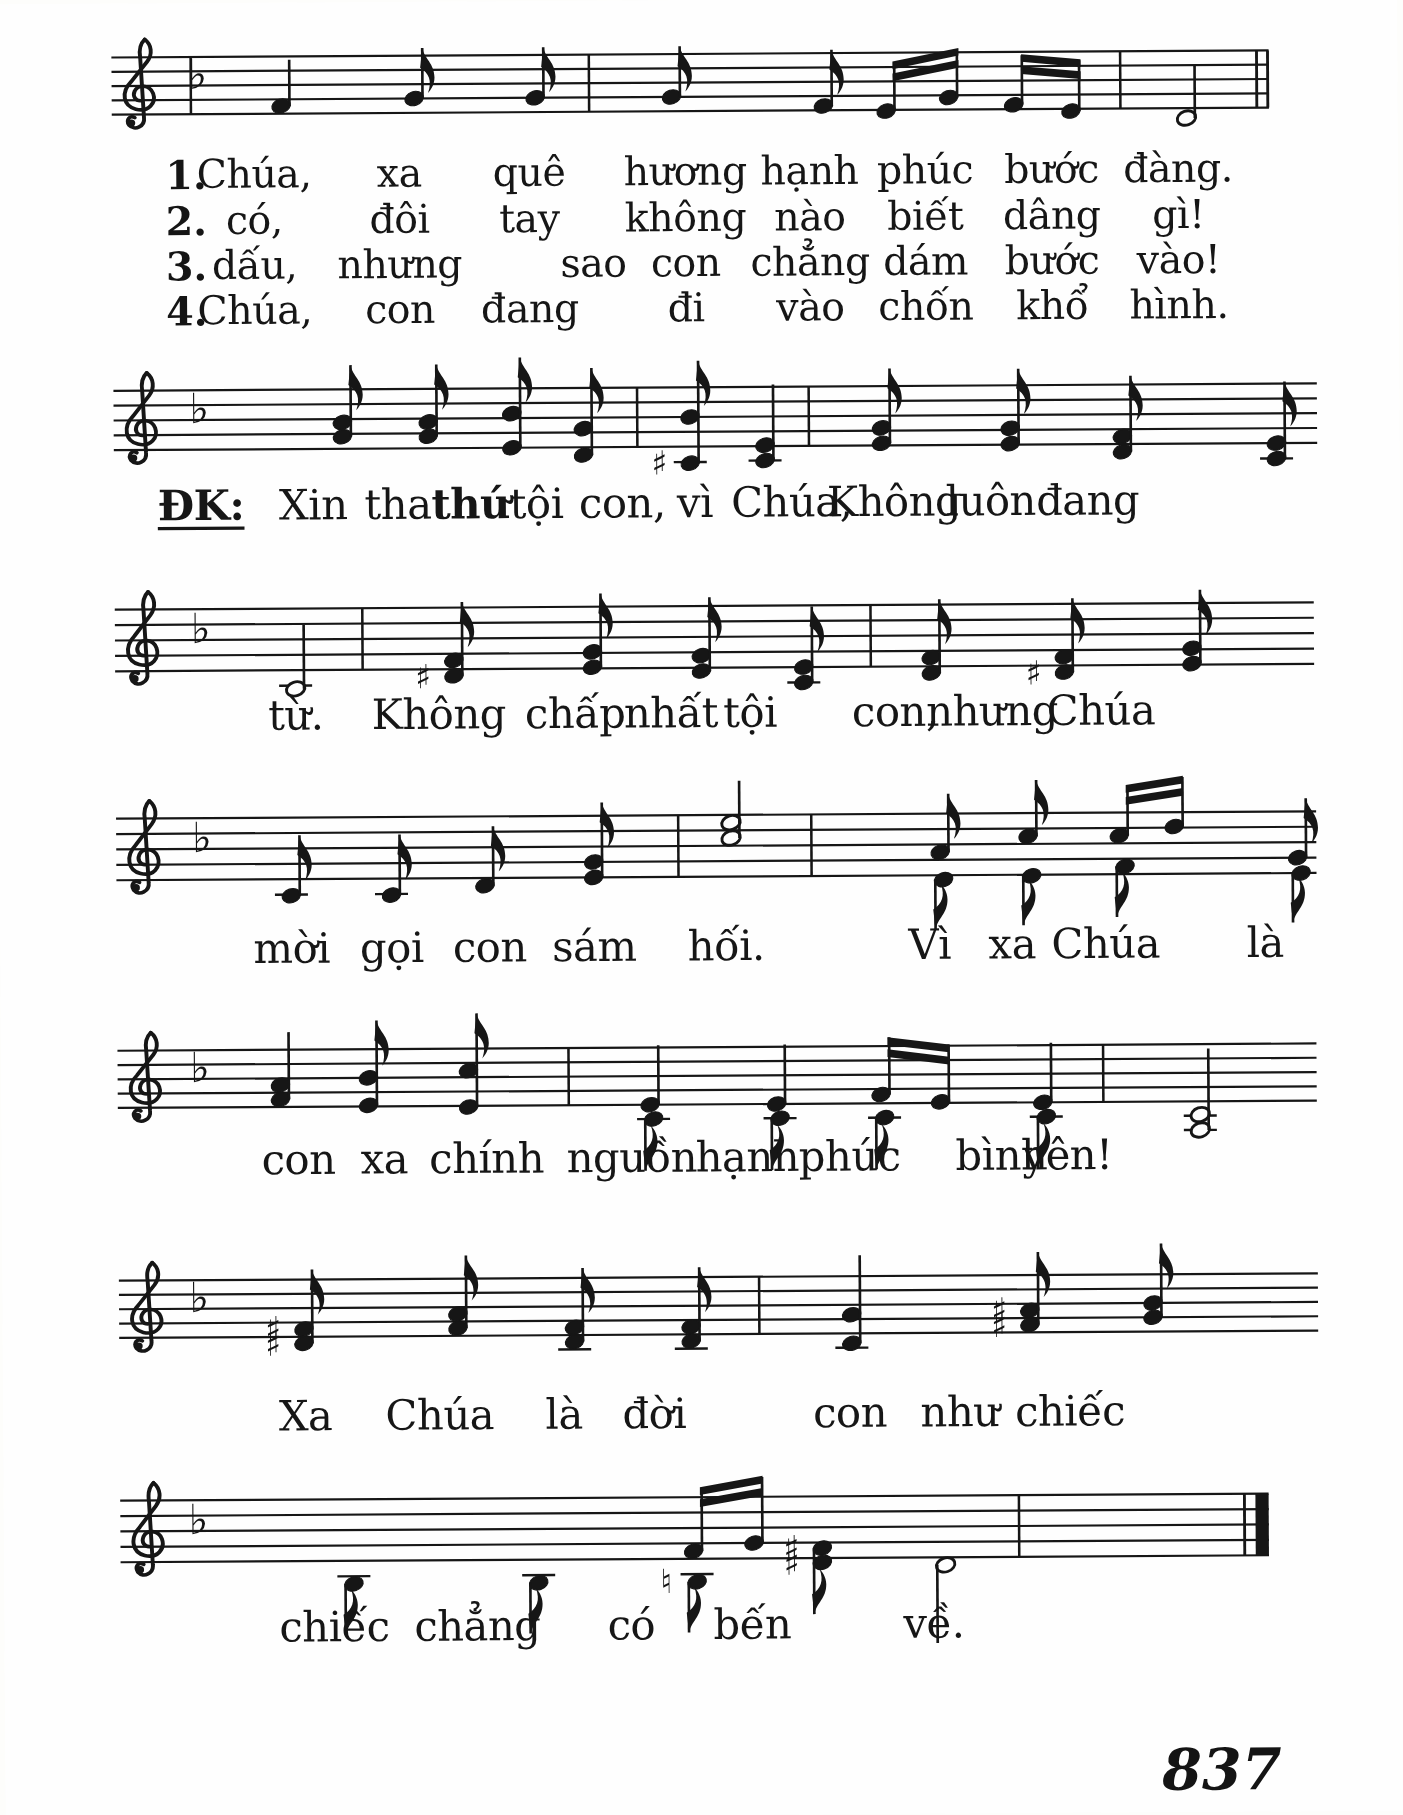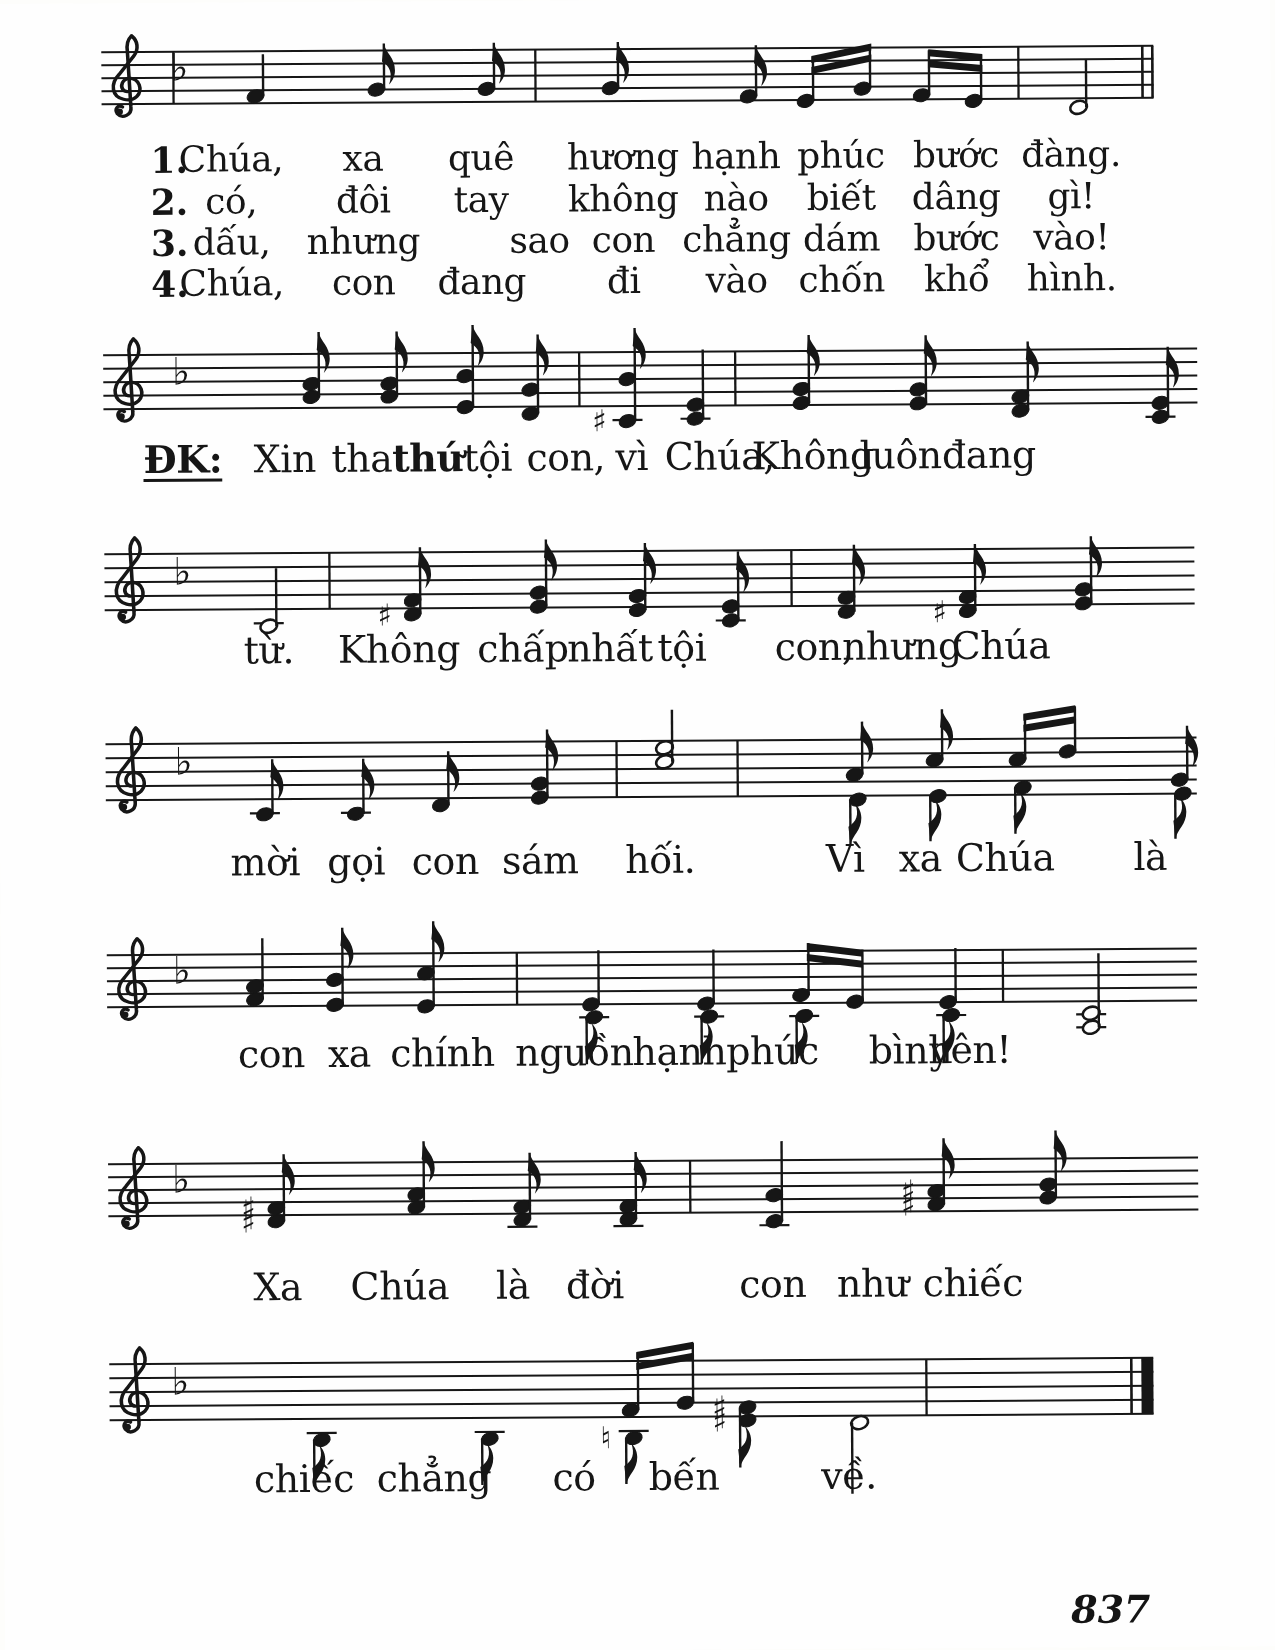--- a/index.html
+++ b/index.html
@@ -7,21 +7,21 @@
   #sheet{position:absolute;inset:0;background:#fefefe;transform:rotate(-0.35deg);}
   #score{position:absolute;left:0;top:0;}
   #lyrics-layer{position:absolute;inset:0;}
   .lyr{position:absolute;transform:translate(-50%,-50%);font-size:38px;line-height:1;
        color:#161616;white-space:nowrap;letter-spacing:-0.5px;}
   .verse{font-size:36px;}
   .vnum{position:absolute;transform:translate(-100%,-50%);font-size:36px;font-weight:bold;white-space:nowrap;}
   .bold{font-weight:bold;}
   .ul{text-decoration:underline;text-underline-offset:6px;text-decoration-thickness:3px;}
   #page-number{position:absolute;left:1106px;top:1612px;transform:translate(-50%,-50%);
-       font-size:38px;font-weight:bold;font-style:italic;color:#141414;}
+       font-size:52px;font-weight:bold;font-style:italic;color:#141414;}
   svg .acc{font-family:"DejaVu Sans","Liberation Sans",sans-serif;fill:#141414;}
 </style>
 </head>
 <body>
 
 <div id="sheet">
   <svg id="score" width="1275" height="1650" viewBox="0 0 1275 1650">
       <line x1="106" y1="49" x2="1158" y2="49" stroke="#161616" stroke-width="2"></line>
       <line x1="106" y1="62" x2="1158" y2="62" stroke="#161616" stroke-width="2"></line>
       <line x1="106" y1="75" x2="1158" y2="75" stroke="#161616" stroke-width="2"></line>

